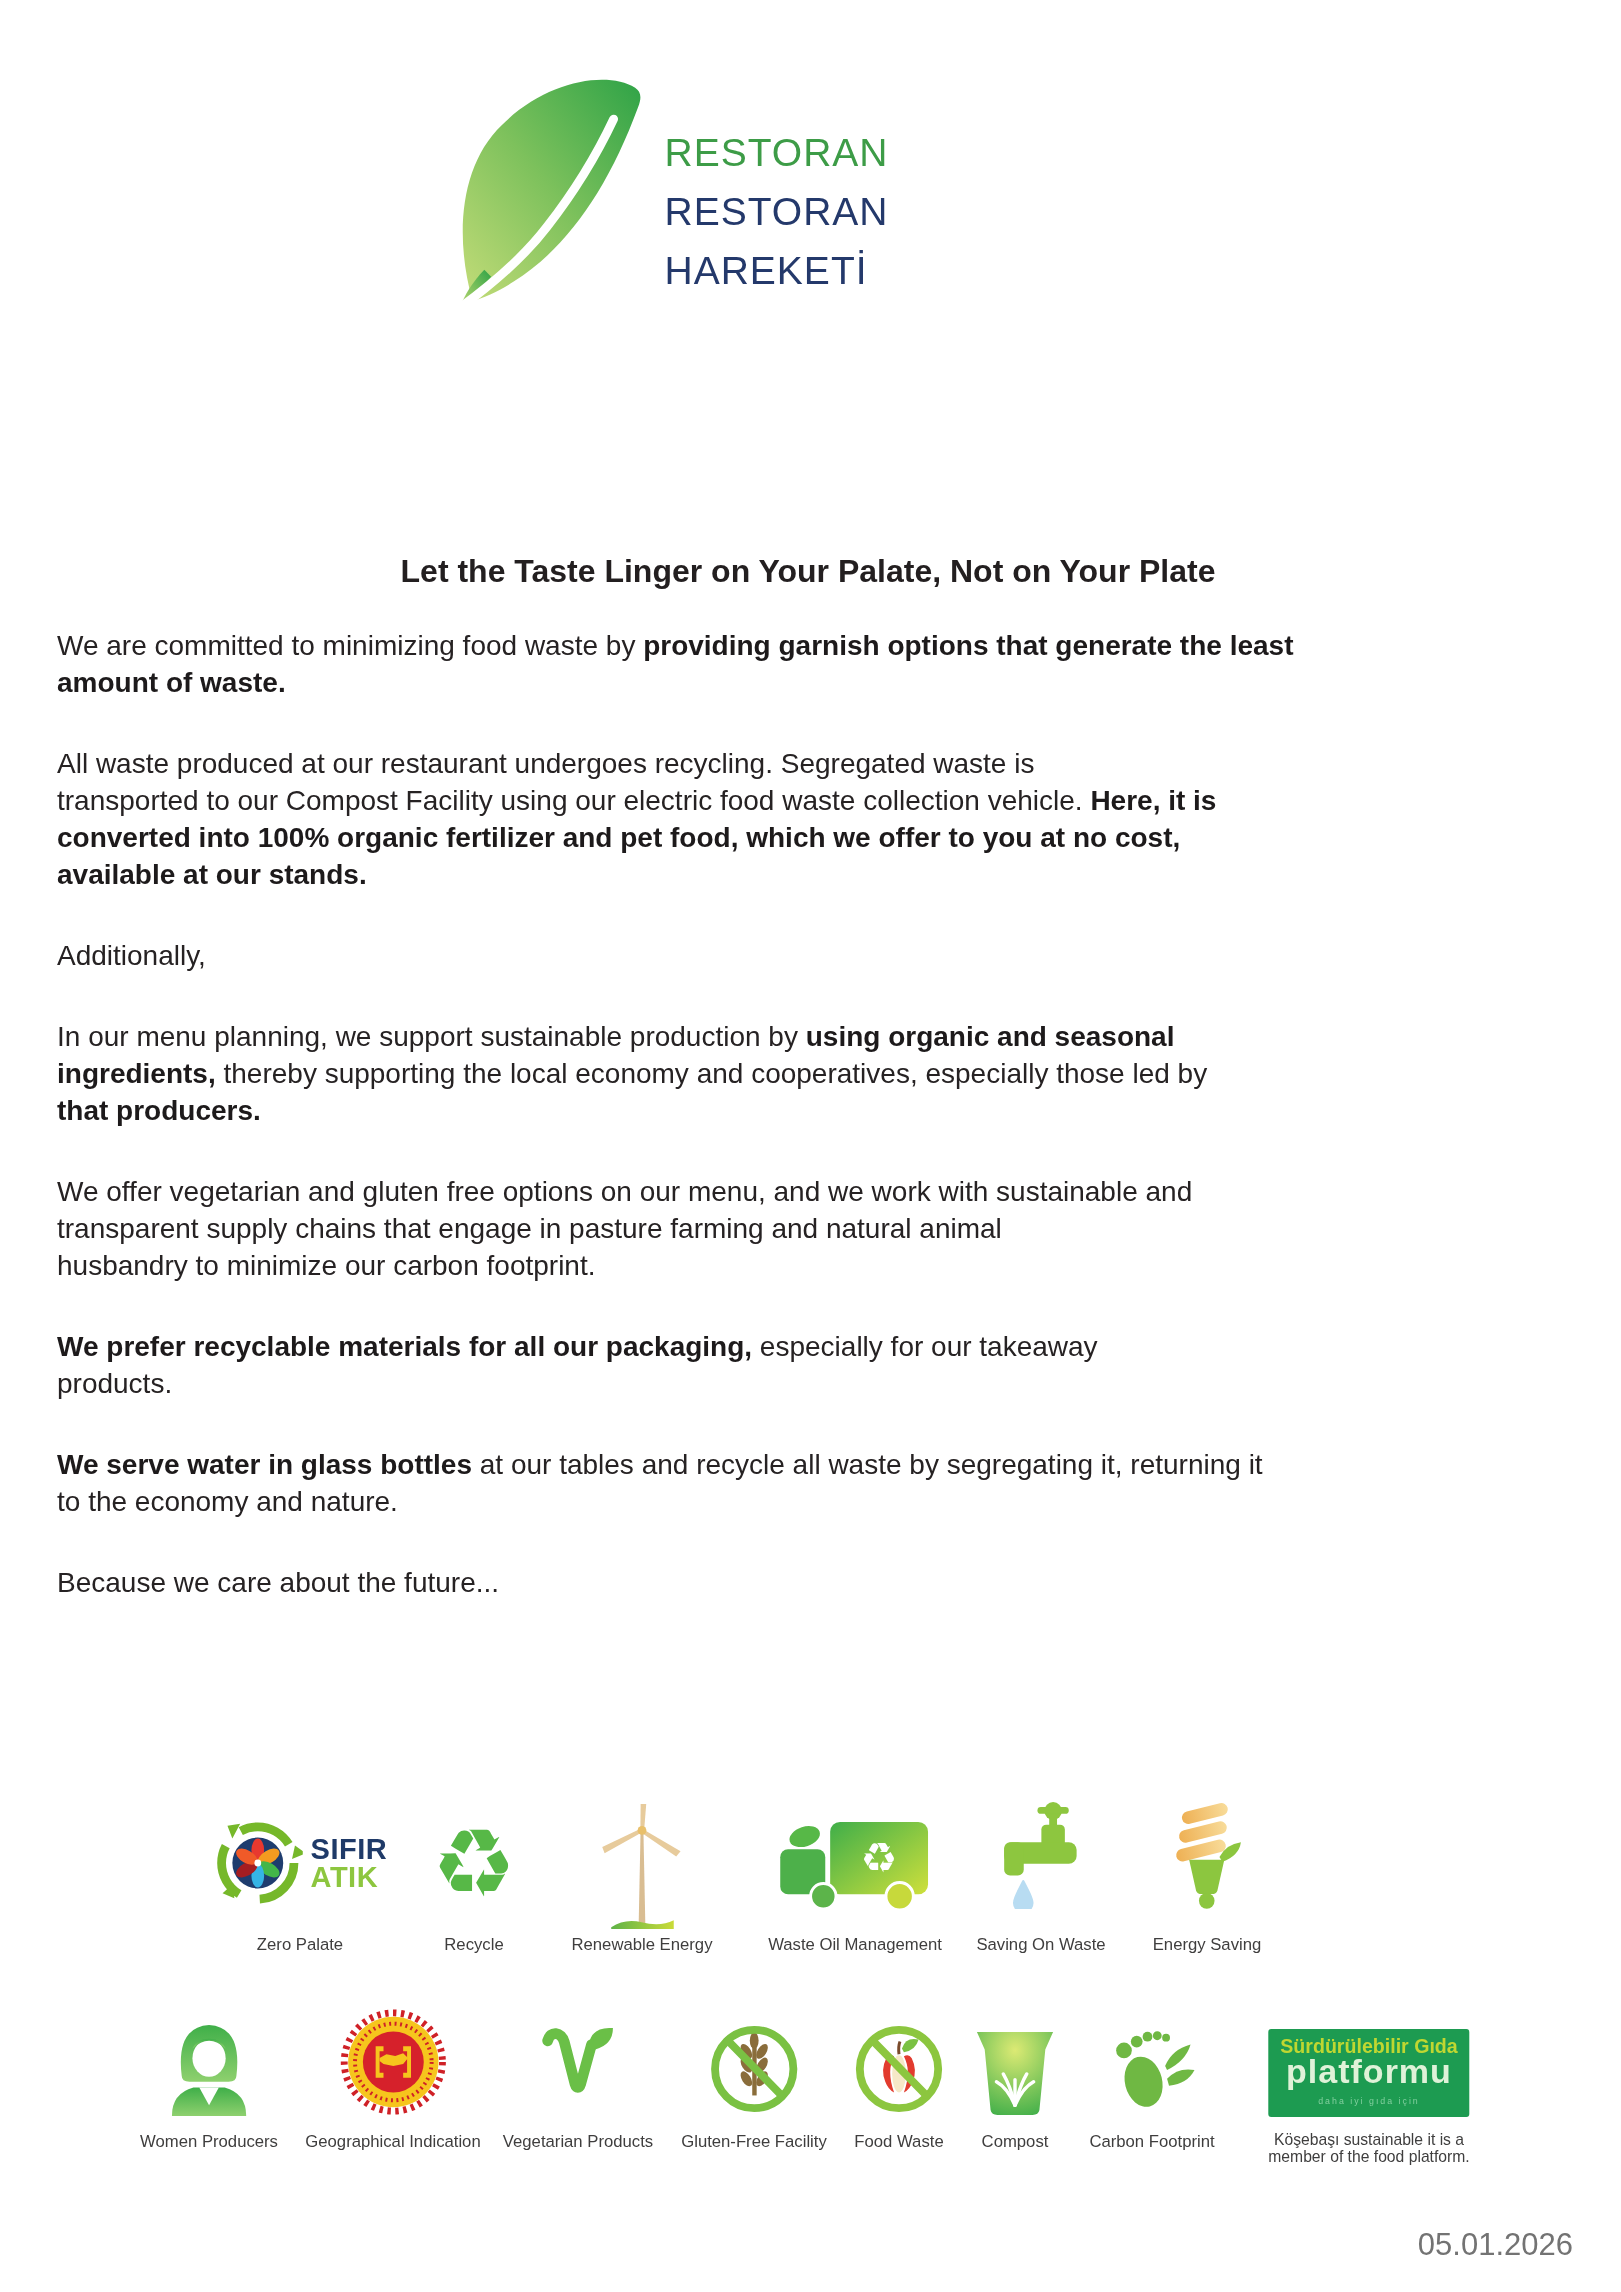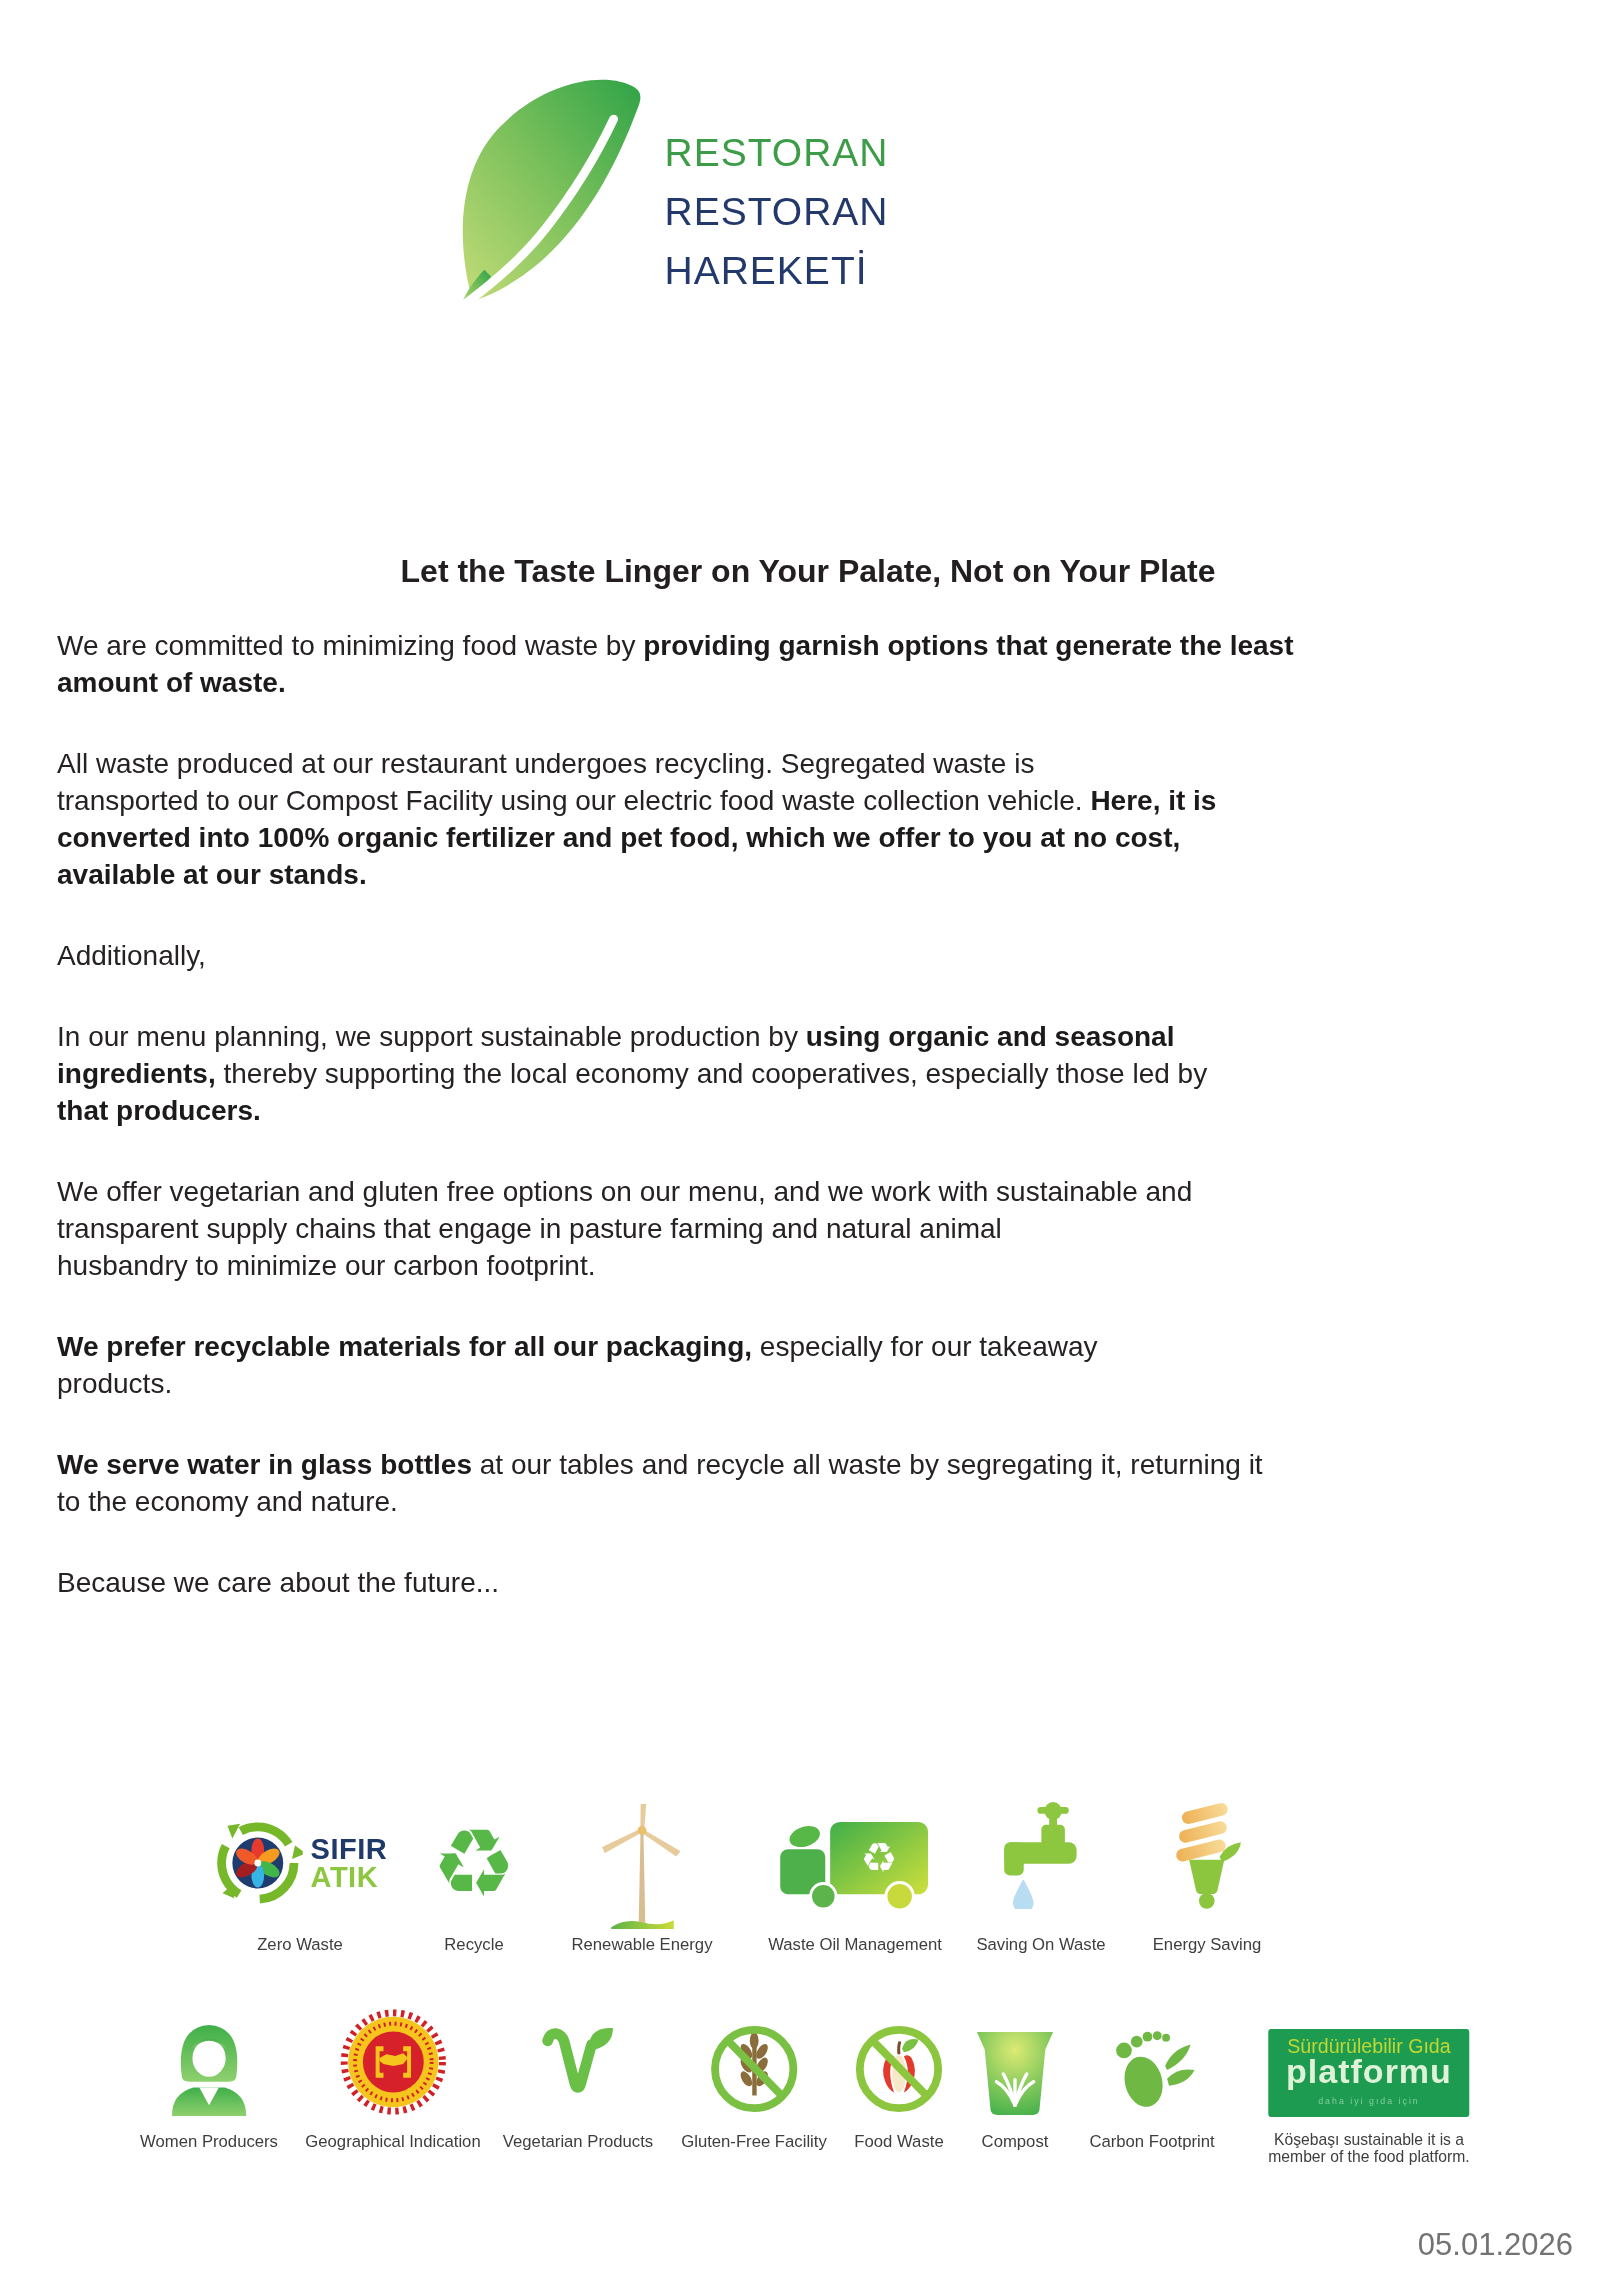--- a/index.html
+++ b/index.html
@@ -31,21 +31,21 @@
 
   .sifir-wrap{display:flex;align-items:center;gap:7.8px;}
   .sifir-text{font-size:29px;line-height:28px;font-weight:800;text-align:left;letter-spacing:0.5px;}
   .sifir-top{color:#1f3a68;}
   .sifir-bot{color:#8dc63f;}
 
   .recycle-glyph{font-family:"DejaVu Sans",sans-serif;font-size:94px;line-height:90px;color:#57b847;}
 
   .badge{width:201px;height:88px;background:#1d9b51;border-radius:2.9px;text-align:center;
          display:flex;flex-direction:column;justify-content:flex-start;padding-top:7.8px;box-sizing:border-box;}
-  .badge-line1{font-size:19.6px;line-height:19.6px;font-weight:400;color:#c0d731;}
+  .badge-line1{font-size:19.6px;line-height:19.6px;font-weight:700;color:#c0d731;}
   .badge-line2{font-size:34px;line-height:31px;font-weight:700;color:#dff2d8;letter-spacing:1px;}
   .badge-tag{margin-top:8.8px;font-size:8.8px;letter-spacing:2px;color:#82cf9f;}
 
   .date{position:absolute;right:48px;top:2227px;font-size:31px;color:#737373;margin-left:11px;}
 </style>
 </head>
 <body>
 
 <div class="page">
 
@@ -110,21 +110,21 @@
           <ellipse rx="6.5" ry="12" cy="-13" fill="#a41d21" transform="rotate(240)"></ellipse>
           <ellipse rx="6.5" ry="12" cy="-13" fill="#f05a28" transform="rotate(300)"></ellipse>
           <circle r="3.5" fill="#fff"></circle>
         </g>
       </svg>
       <div class="sifir-text">
         <div class="sifir-top">SIFIR</div>
         <div class="sifir-bot">ATIK</div>
       </div>
     </div>
-    <div class="lbl">Zero Waste</div>
+    <div class="lbl">Zero Palate</div>
   </div>
 
   <div class="cell row1" style="left:474px">
     <div class="icbox">
       <div class="recycle-glyph">♻</div>
     </div>
     <div class="lbl">Recycle</div>
   </div>
 
   <div class="cell row1" style="left:642px">

